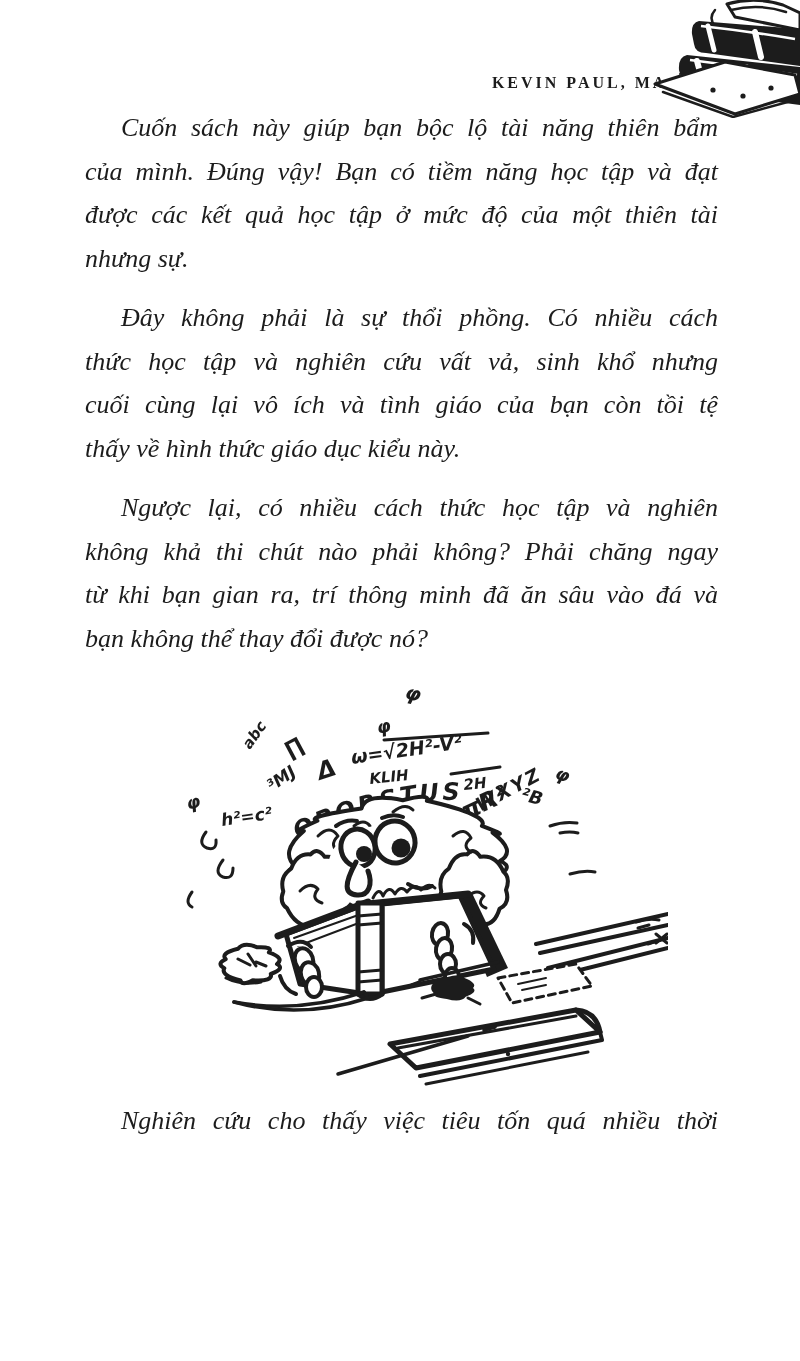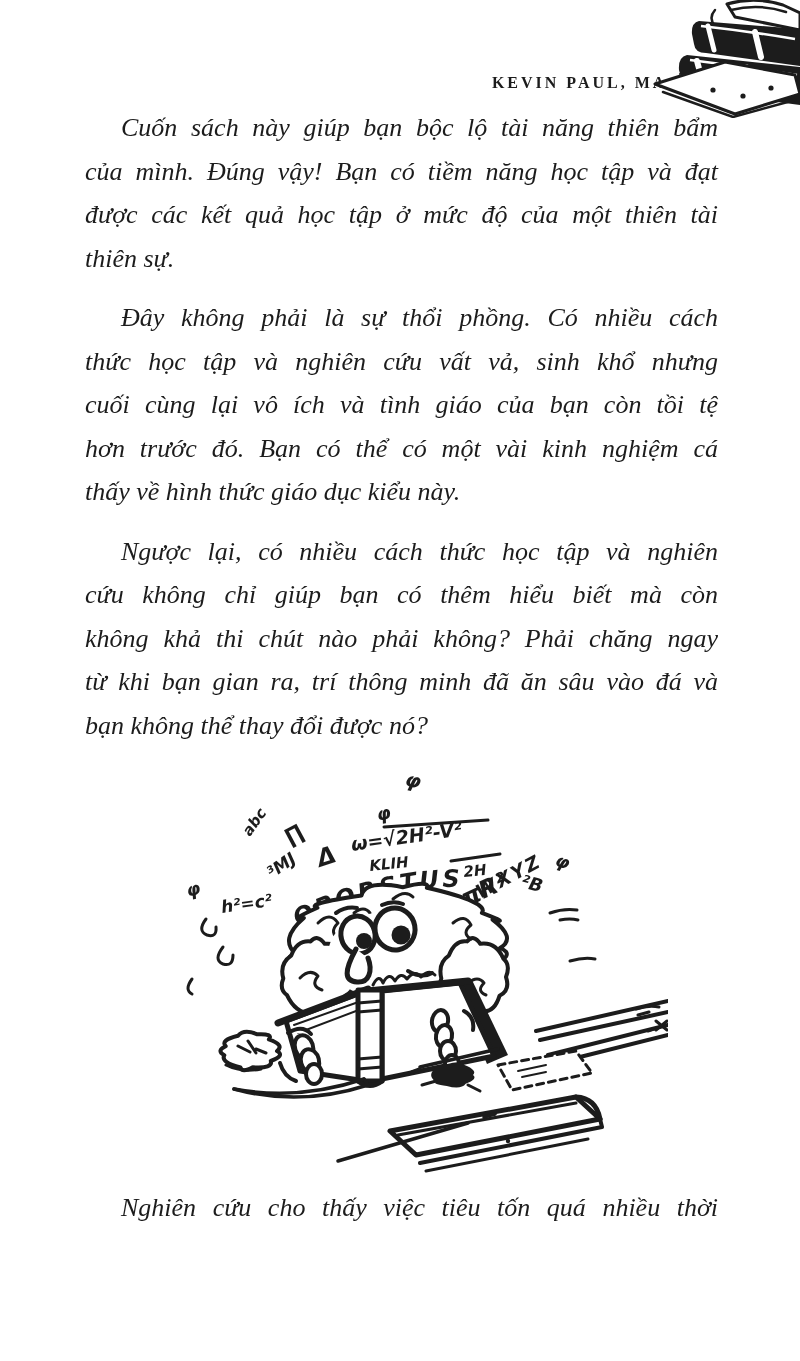--- a/index.html
+++ b/index.html
@@ -65,32 +65,30 @@
       <circle class="filli" cx="136" cy="88" r="2.6"></circle>
       <path class="ink" stroke-width="2.5" d="M28 92 L98 117 L160 100"></path>
     </g>
   </svg>
 
   <div class="content">
     <div class="para">
         <div class="line">Cuốn sách này giúp bạn bộc lộ tài năng thiên bẩm</div>
         <div class="line">của mình. Đúng vậy! Bạn có tiềm năng học tập và đạt</div>
         <div class="line">được các kết quả học tập ở mức độ của một thiên tài</div>
-        <div class="line last">thiên sự.</div>
+        <div class="line last">nhưng sự.</div>
       </div>
     <div class="para">
         <div class="line">Đây không phải là sự thổi phồng. Có nhiều cách</div>
         <div class="line">thức học tập và nghiên cứu vất vả, sinh khổ nhưng</div>
         <div class="line">cuối cùng lại vô ích và tình giáo của bạn còn tồi tệ</div>
-        <div class="line">hơn trước đó. Bạn có thể có một vài kinh nghiệm cá</div>
         <div class="line last">thấy về hình thức giáo dục kiểu này.</div>
       </div>
     <div class="para">
         <div class="line">Ngược lại, có nhiều cách thức học tập và nghiên</div>
-        <div class="line">cứu không chỉ giúp bạn có thêm hiểu biết mà còn</div>
         <div class="line">không khả thi chút nào phải không? Phải chăng ngay</div>
         <div class="line">từ khi bạn gian ra, trí thông minh đã ăn sâu vào đá và</div>
         <div class="line last">bạn không thể thay đổi được nó?</div>
       </div>
 
     <div class="figure-wrap">
     <svg width="500" height="415" viewBox="0 0 500 415">
 
       <g class="sym">
         <text x="236" y="22" font-size="20" transform="rotate(15 236 22)">φ</text>

